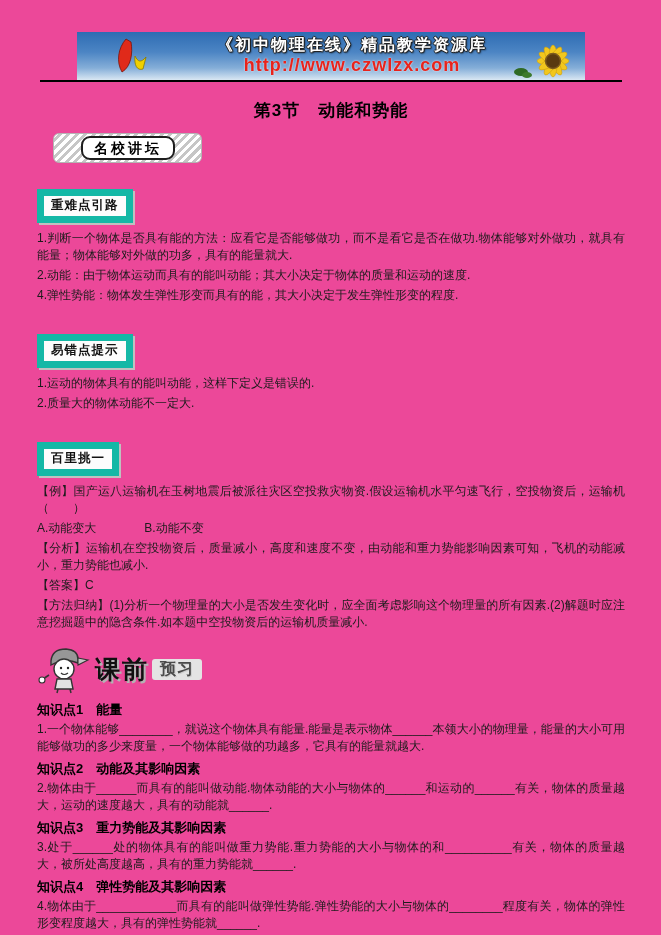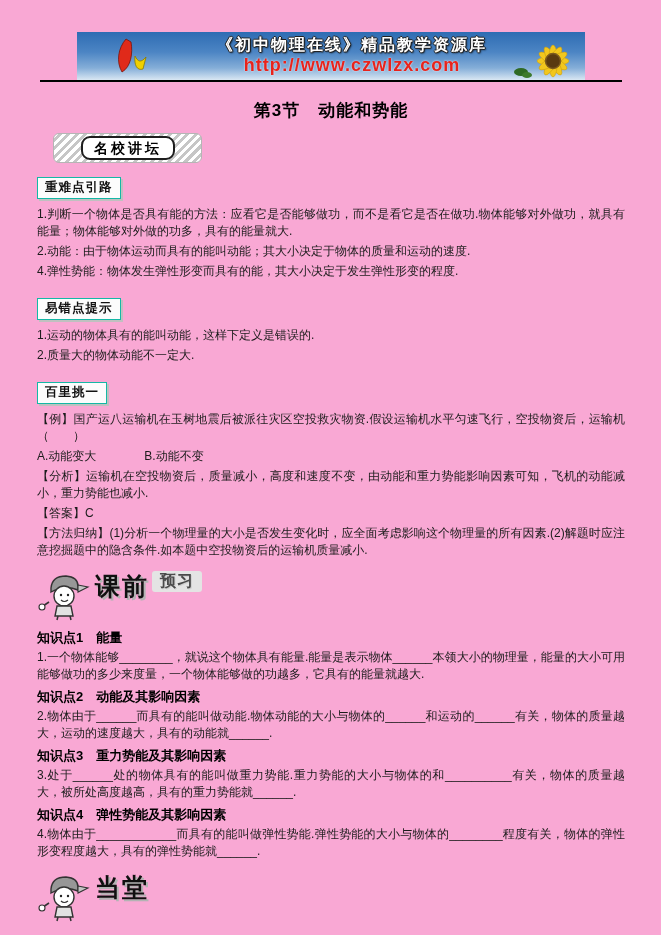--- a/index.html
+++ b/index.html
@@ -1,17 +1,17 @@
 <!DOCTYPE html>
 <html><head>
 <meta charset="utf-8">
 <style>
   html,body{margin:0;padding:0;background:#fff;}
   .page{
-    position:relative;width:661px;height:935px;background:#f9a8d4;
+    position:relative;width:661px;height:935px;background:#ec4899;
     font-family:"Liberation Sans","DejaVu Sans",sans-serif;
     font-size:12px;line-height:17px;color:#1c1c1c;overflow:hidden;
   }
   
   .banner{
     position:absolute;left:77px;top:32px;width:508px;height:48px;
     background:linear-gradient(180deg,#2e6cb3 0%,#4c85c4 42%,#85aed8 75%,#d9e7f3 100%);
     overflow:hidden;
   }
   .banner-title{
@@ -41,28 +41,28 @@
     border:1px solid #b5b5b5;border-radius:6px;
   }
   .hatch-pill{
     position:absolute;left:27px;top:2px;width:90px;height:20px;
     background:#fff;border:2px solid #1e1e1e;border-radius:9px;
     display:flex;align-items:center;justify-content:center;
     font-weight:bold;font-size:14px;letter-spacing:3px;color:#000;
   }
   
   .box-heading{
-    display:inline-block;border:1px solid #14b8a6;background:#fcfcfc;
+    display:inline-block;border:7px solid #14b8a6;background:#fcfcfc;
     padding:1px 7px 2px;font-weight:bold;font-size:12.5px;letter-spacing:1px;
-    box-shadow:2px 2px 0 #c0c0c0;margin:4px 0 4px;color:#111;
+    box-shadow:2px 2px 0 #c0c0c0;margin:16px 0 4px;color:#111;
   }
   .para{margin:3px 0;text-align:justify;}
   .gap-m{height:11px;}
   
-  .badge-row{display:flex;align-items:flex-start;margin:12px 0 6px;height:52px;}
+  .badge-row{display:flex;align-items:center;margin:12px 0 6px;height:52px;}
   .badge-main{
     font-size:25px;font-weight:900;color:#101010;letter-spacing:2px;
     text-shadow:2px 2px 0 #b3b3b3;line-height:30px;
   }
   .badge-sub{
     font-size:16px;font-weight:900;color:#4a4a4a;letter-spacing:1px;
     text-shadow:1px 1px 0 #cfcfcf;background:#e4e4e4;border-radius:3px;
     padding:1px 8px 2px;margin-left:3px;line-height:18px;
   }
   .kp-heading{font-weight:bold;font-size:13px;margin:5px 0 1px;color:#000;}

